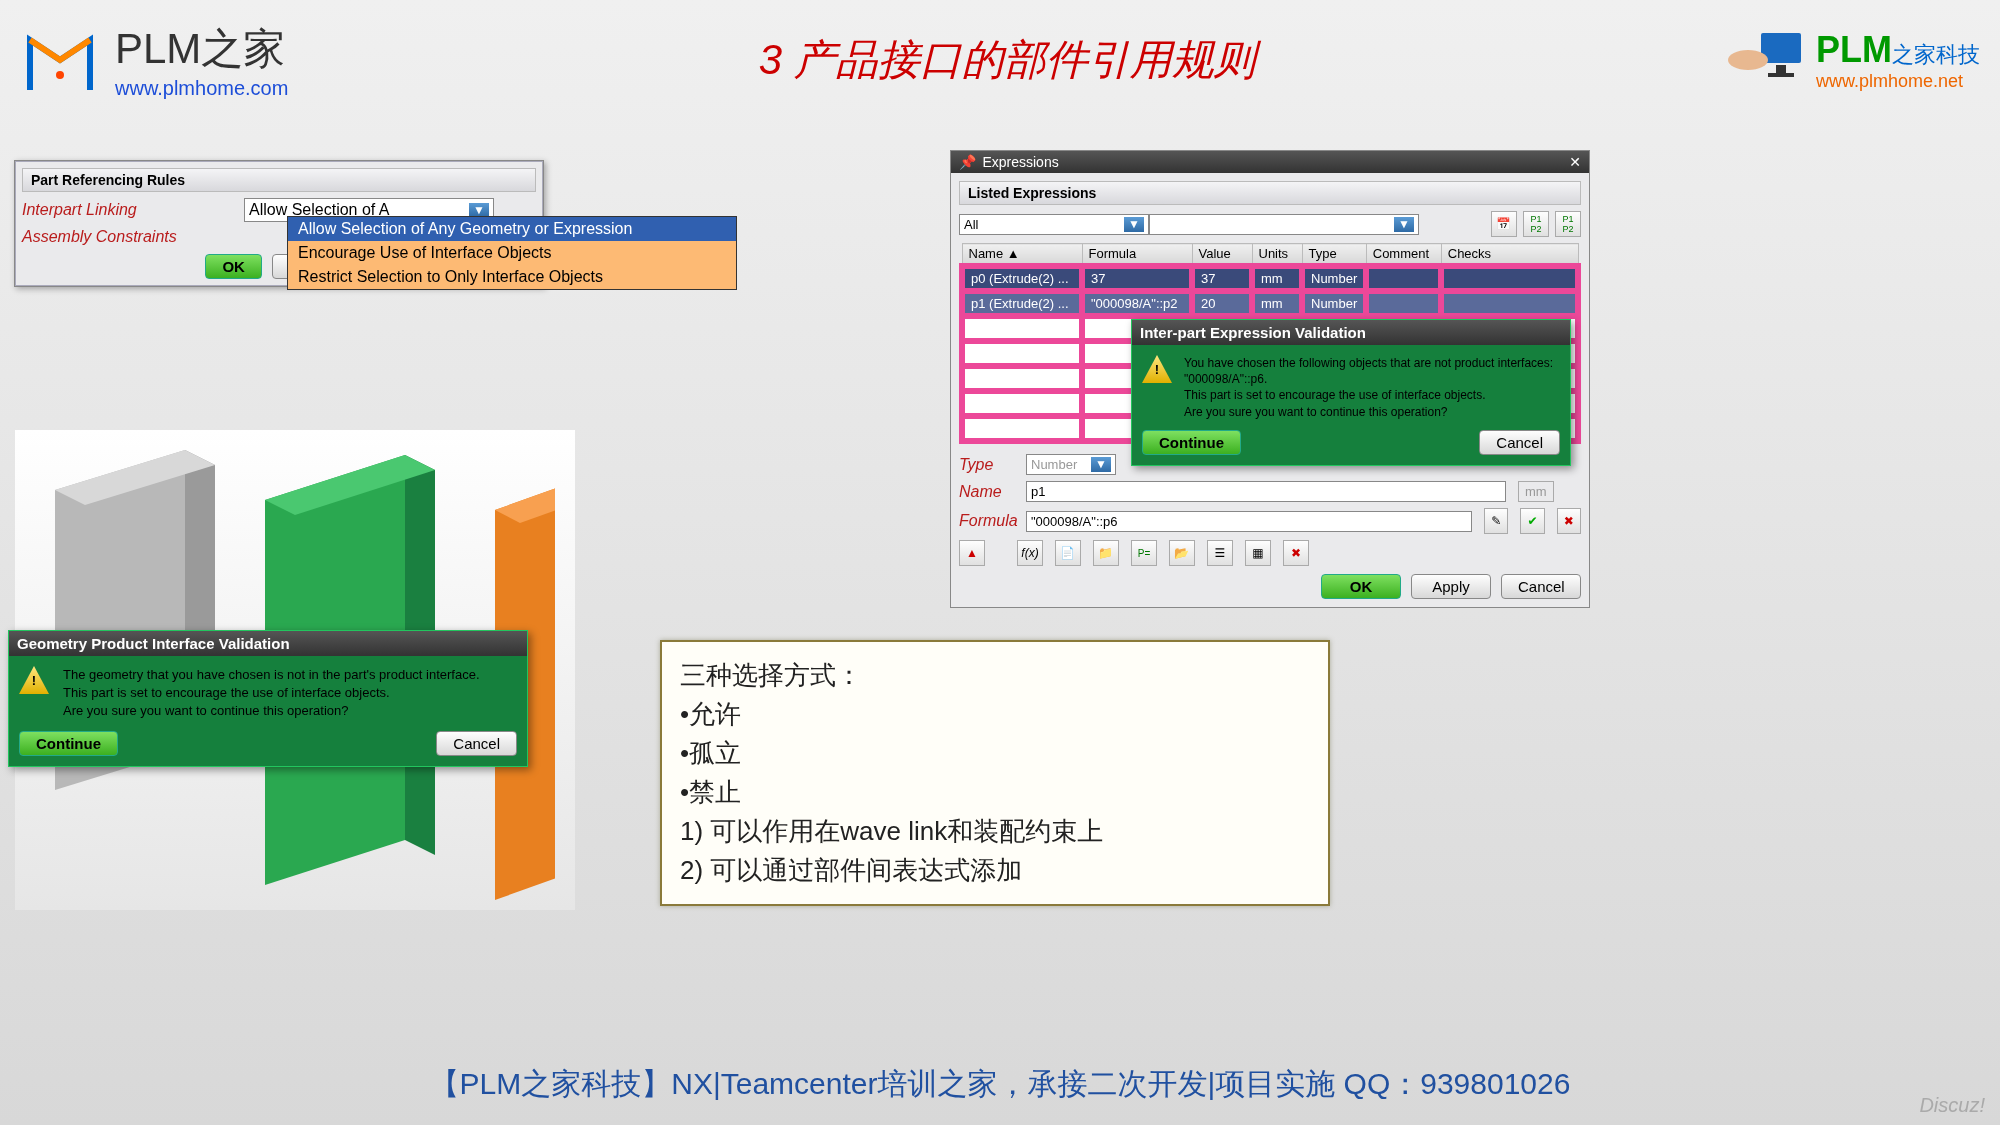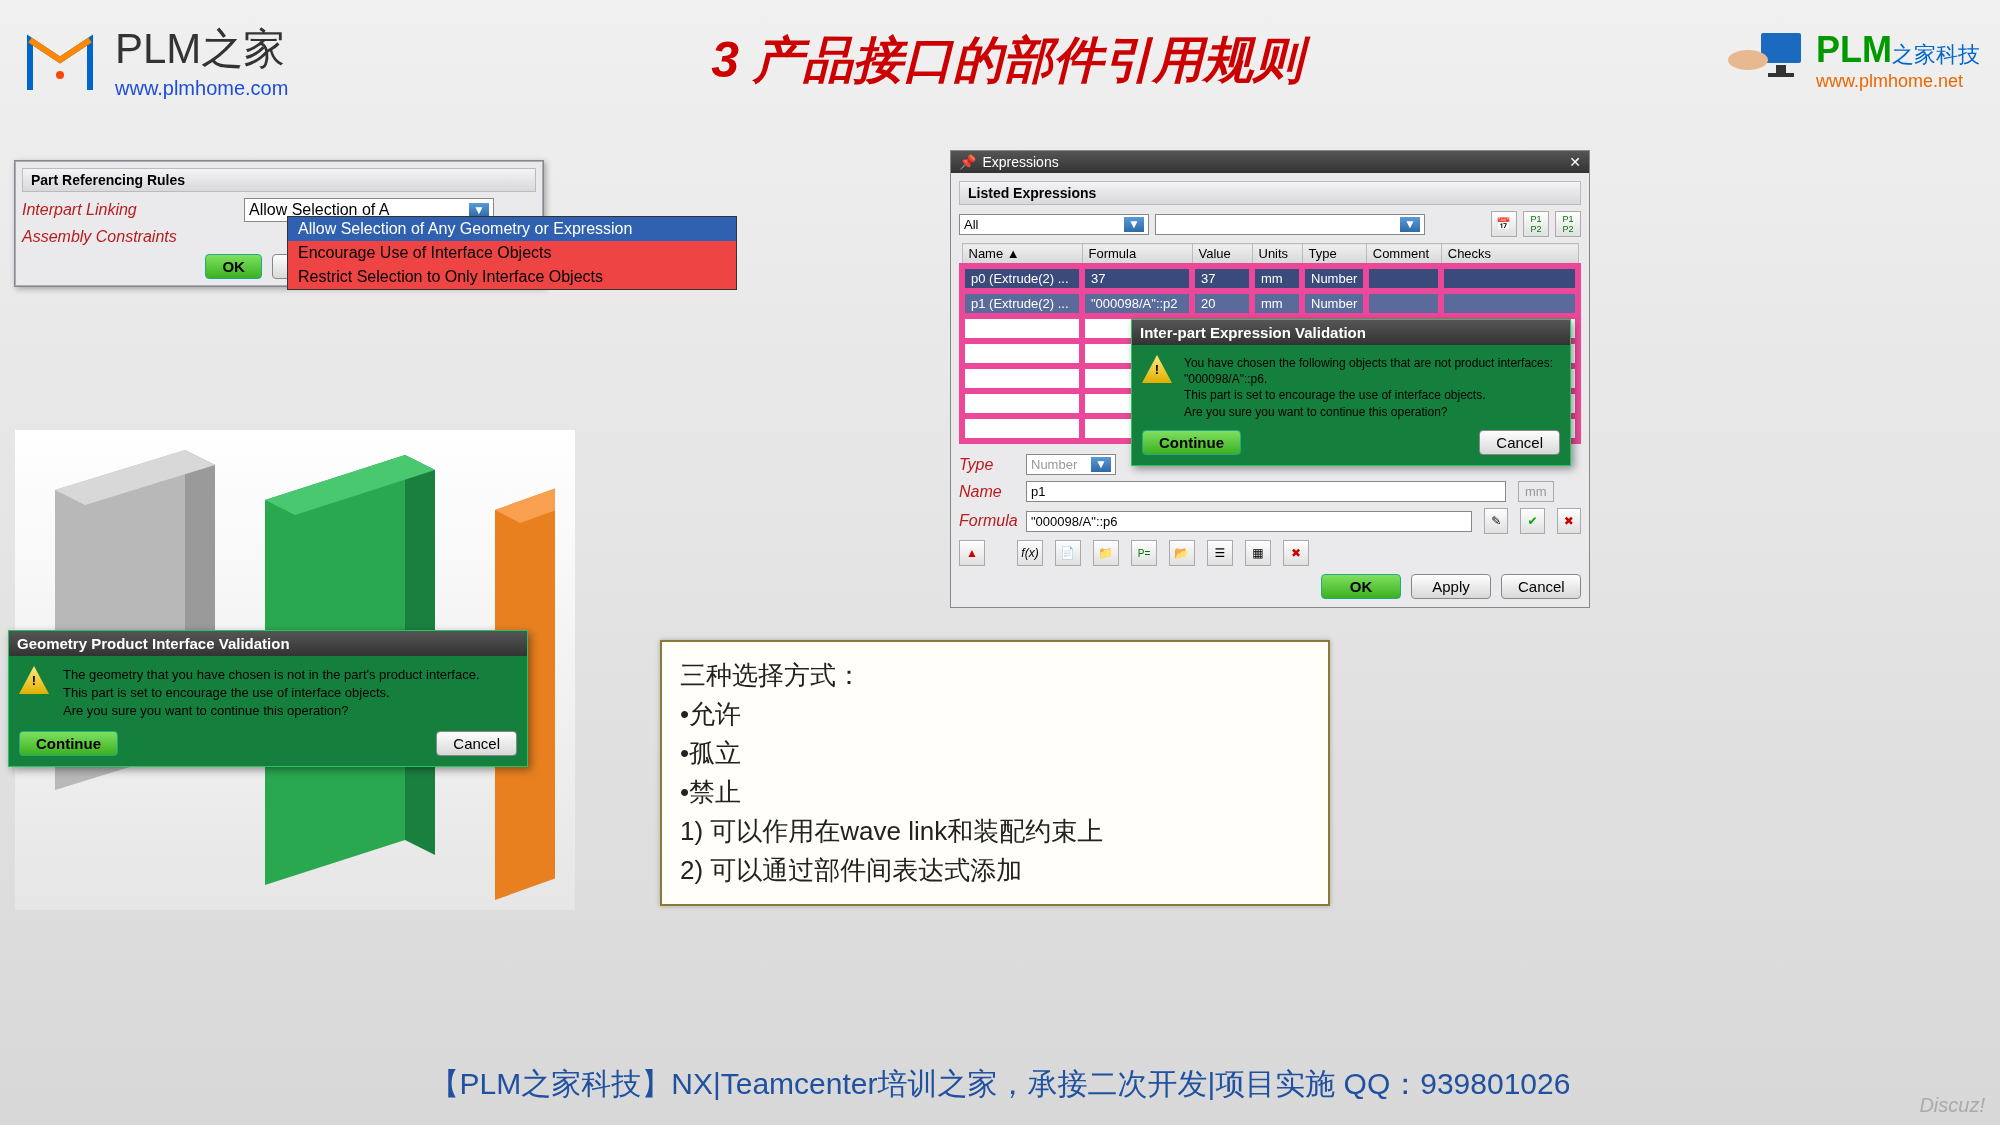--- a/index.html
+++ b/index.html
@@ -2,33 +2,33 @@
 <html><head>
 <meta charset="utf-8">
 <style>
 * { box-sizing: border-box; margin: 0; padding: 0; font-family: Tahoma, Arial, sans-serif; }
 body { width: 2000px; height: 1125px; background: linear-gradient(#f0f0f0, #d8d8d8); position: relative; overflow: hidden; }
 .header { display: flex; justify-content: space-between; align-items: center; padding: 10px 20px; height: 120px; }
 .logo-left { display: flex; align-items: center; gap: 15px; }
 .logo-m { width: 80px; height: 80px; position: relative; }
 .logo-text { font-size: 42px; color: #333; font-weight: normal; }
 .logo-url { font-size: 20px; color: #1d4ed8; }
-.title { color: #c00; font-size: 50px; font-weight: bold; font-style: italic; }
+.title { color: #c00; font-size: 42px; font-weight: normal; font-style: italic; }
 .logo-right { display: flex; align-items: center; gap: 10px; }
 .logo-right-text { color: #090; font-size: 36px; font-weight: bold; }
 .logo-right-url { color: #e60; font-size: 18px; }
 
 .dialog { position: absolute; background: #eaeaec; border: 1px solid #888; box-shadow: 2px 2px 6px rgba(0,0,0,0.3); font-size: 16px; }
 .dlg-title { background: linear-gradient(#555, #333); color: #fff; padding: 4px 8px; font-weight: bold; font-size: 15px; display: flex; justify-content: space-between; }
 .dlg-body { padding: 10px; }
 .row { display: flex; align-items: center; margin: 6px 0; gap: 12px; }
 .label { font-size: 16px; color: #b91c1c; font-style: italic; }
 .dropdown { border: 1px solid #888; background: #fff; padding: 2px 4px; display: flex; justify-content: space-between; align-items: center; width: 250px; }
 .dropdown-arrow { background: linear-gradient(#5a9bd5,#2e6aa5); color: #fff; padding: 0 4px; font-size: 12px; }
-.dropdown-list { position: absolute; background: #ef4444; border: 1px solid #333; font-size: 16px; }
+.dropdown-list { position: absolute; background: #fdba74; border: 1px solid #333; font-size: 16px; }
 .dropdown-list div { padding: 3px 10px; }
 .dropdown-list .sel { background: #3060b0; color: #fff; }
 .btn { background: linear-gradient(#fefefe,#d8d8d8); border: 1px solid #888; border-radius: 4px; padding: 3px 16px; font-size: 15px; cursor: pointer; }
 .btn.green { background: linear-gradient(#7ee060,#3cb020); color: #000; border-color: #2a8; font-weight: bold; }
 .btn-row { display: flex; gap: 10px; justify-content: center; margin-top: 8px; }
 
 .geom-viewport { position: absolute; left: 15px; top: 430px; width: 560px; height: 480px; background: linear-gradient(#fff,#e6e6e6); }
 .blocks { position: absolute; left: 20px; top: 10px; width: 520px; height: 460px; }
 
 .group-box { background: #eaeaec; border: 1px solid #aab; padding: 6px; }
@@ -144,21 +144,21 @@
 </div>
 
 <div class="expr-panel">
   <div class="expr-title">
     <span><span style="margin-right:6px;">📌</span><span>Expressions</span></span>
     <span>✕</span>
   </div>
   <div class="expr-inner">
     <div class="group-title">Listed Expressions</div>
     <div style="display:flex; justify-content:space-between; margin-top:6px; align-items:center;">
-      <div style="display:flex; gap:6px;">
+      <div style="display:flex; ">
         <div class="combo">
             <span>All</span>
             <span class="dropdown-arrow">▼</span>
           </div>
         <div class="combo" style="width:270px;">
             <span></span>
             <span class="dropdown-arrow">▼</span>
           </div>
       </div>
       <div class="toolbar-icons">

